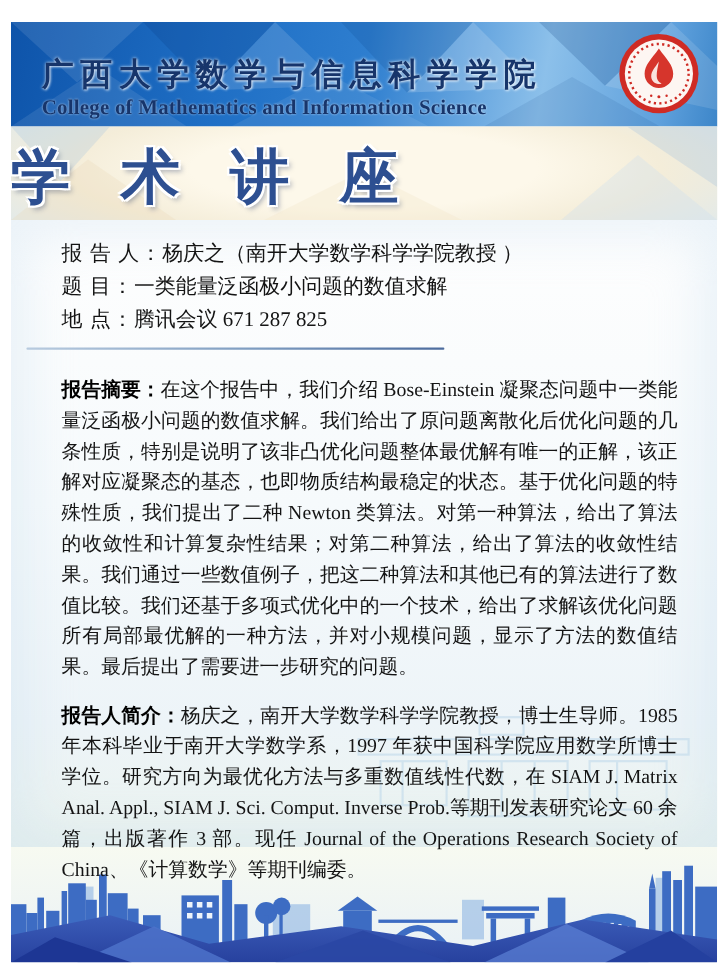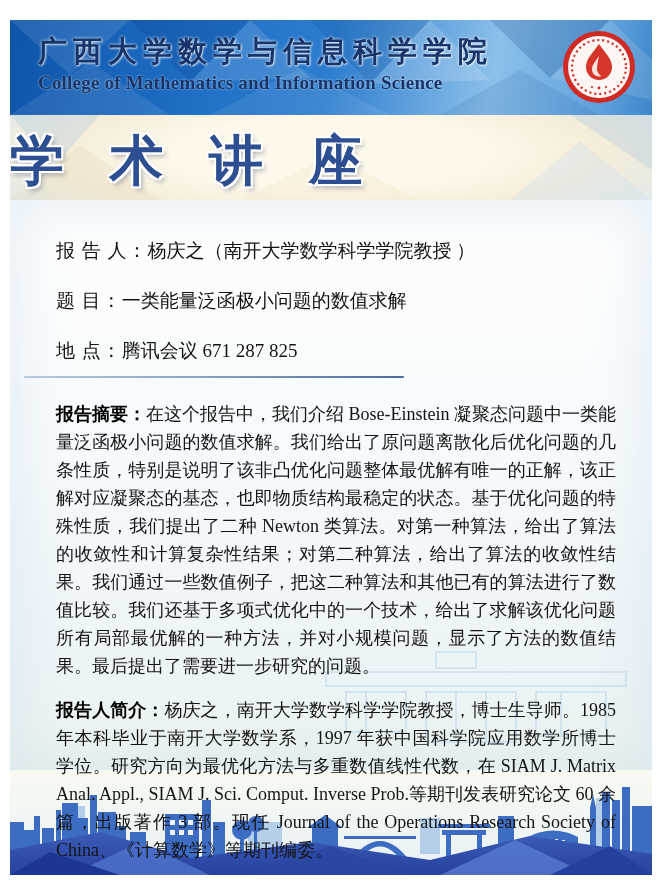--- a/index.html
+++ b/index.html
@@ -16,20 +16,21 @@
     position:relative;height:95px;
     background:linear-gradient(100deg,#0e54aa 0%,#1f6fc5 30%,#2e7ecf 50%,#8cc0ea 75%,#5ea0dc 92%,#3d86c9 100%);
     overflow:hidden;
   }
   .facets{position:absolute;inset:0;width:100%;height:100%;}
   .header-text{position:absolute;left:28px;top:12px;z-index:2;}
   .college-cn{
     font-size:29px;font-weight:700;letter-spacing:6px;color:#17356b;
     text-shadow:0 0 3px rgba(255,255,255,.85),1px 1px 2px rgba(255,255,255,.6);
     white-space:nowrap;
+    margin-top:16px;
   }
   .college-en{
     font-size:19px;font-weight:700;color:#17356b;margin-top:0;letter-spacing:0.2px;
     text-shadow:0 0 2px rgba(255,255,255,.7);white-space:nowrap;
   }
   .seal{position:absolute;right:16px;top:10px;width:74px;height:74px;z-index:3;}
   
   .banner{
     position:relative;height:85px;
     background:radial-gradient(ellipse 70% 120% at 50% 45%,#fdf8ea 35%,#f4edd9 60%,#d9e8f2 100%);
@@ -45,21 +46,21 @@
        3px  4px 5px rgba(20,40,90,.35);
     white-space:nowrap;
   }
   
   .content{
     position:relative;height:570px;
     background:linear-gradient(180deg,#fefefe 0%,#f6fafc 45%,#edf4f8 80%,#ebf3ef 100%);
     box-shadow:inset 0 0 46px 14px rgba(188,214,235,.30);
   }
   .info{padding:16px 36px 0 46px;}
-  .info-row{font-size:19px;color:#141414;line-height:30px;white-space:nowrap;margin-top:20px;}
+  .info-row{font-size:19px;color:#141414;line-height:30px;white-space:nowrap;}
   .info-label{letter-spacing:1px;}
   .divider{
     height:2px;width:380px;margin:10px 0 0 14px;
     background:linear-gradient(90deg,#b8cbdf 0%,#7d9cc0 55%,#4d6c9e 100%);
     border-radius:1px;
   }
   .para{
     position:relative;z-index:2;
     margin:22px 36px 0 46px;font-size:18px;line-height:28px;color:#141414;
     text-align:justify;

